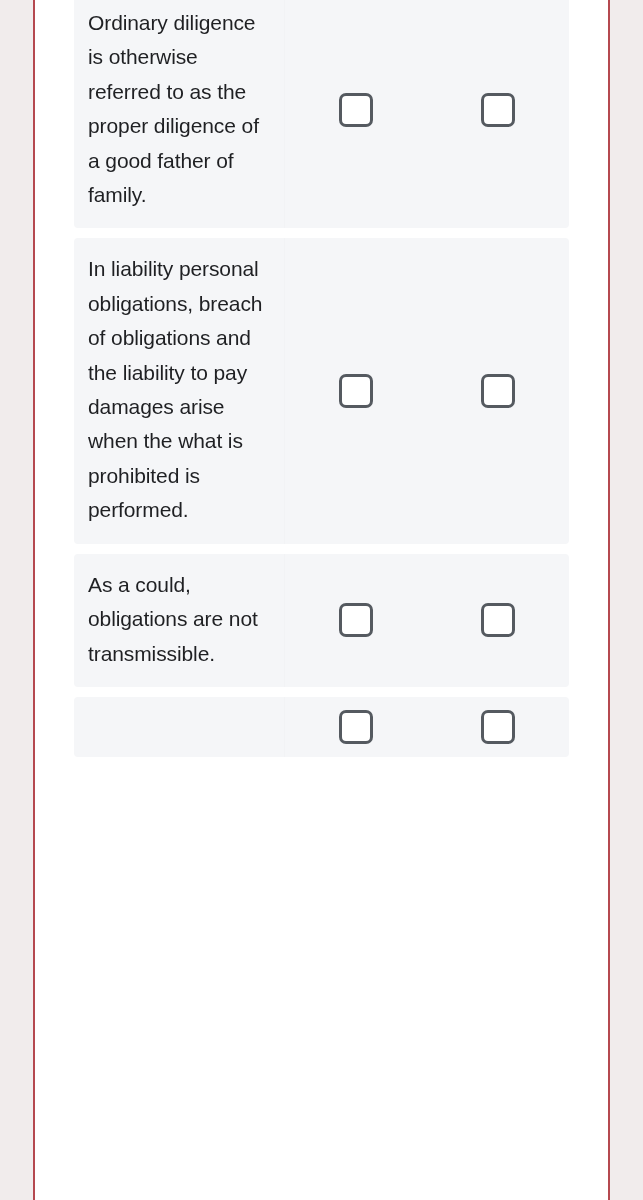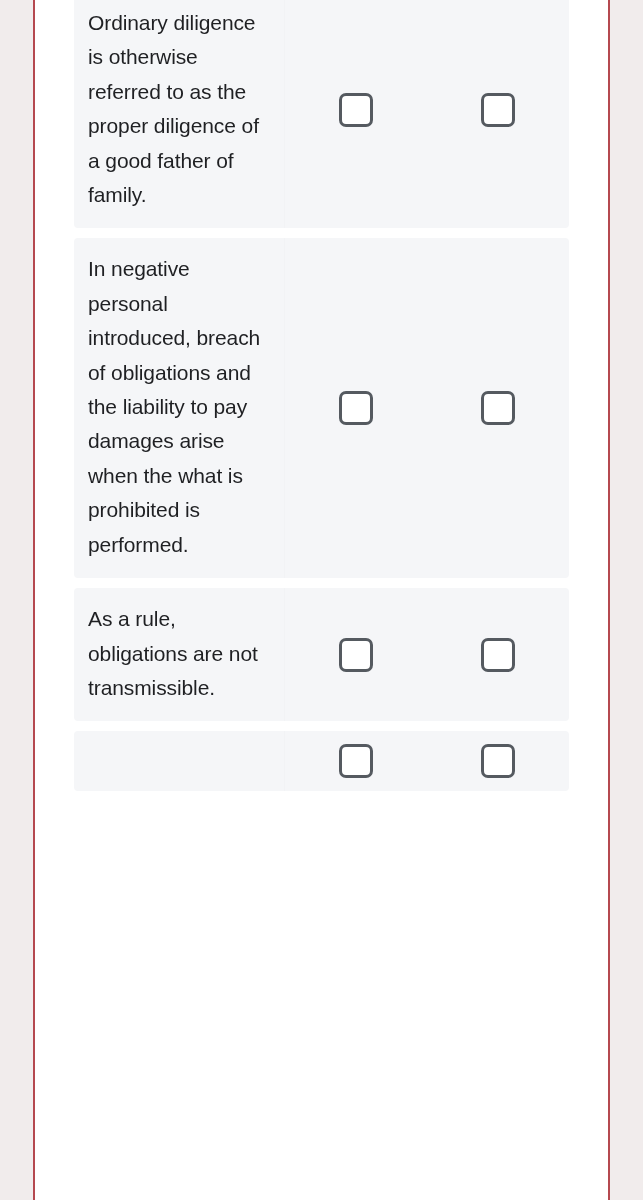--- a/index.html
+++ b/index.html
@@ -120,34 +120,34 @@
           <div class="qcol qcol-first">
             <span class="checkbox"></span>
           </div>
           <div class="qcol">
             <span class="checkbox"></span>
           </div>
         </div>
       </div>
 
       <div class="qcard">
-        <div class="qcard-text">In negative personal introduced, breach of obligations and the liability to pay damages arise when the what is prohibited is performed.</div>
+        <div class="qcard-text">In liability personal obligations, breach of obligations and the liability to pay damages arise when the what is prohibited is performed.</div>
         <div class="qcard-cols">
           <div class="qcol qcol-first">
             <span class="checkbox"></span>
           </div>
           <div class="qcol">
             <span class="checkbox"></span>
           </div>
         </div>
       </div>
 
 
       <div class="qcard">
-        <div class="qcard-text">As a rule, obligations are not transmissible.</div>
+        <div class="qcard-text">As a could, obligations are not transmissible.</div>
         <div class="qcard-cols">
           <div class="qcol qcol-first">
             <span class="checkbox"></span>
           </div>
           <div class="qcol">
             <span class="checkbox"></span>
           </div>
         </div>
       </div>
 

